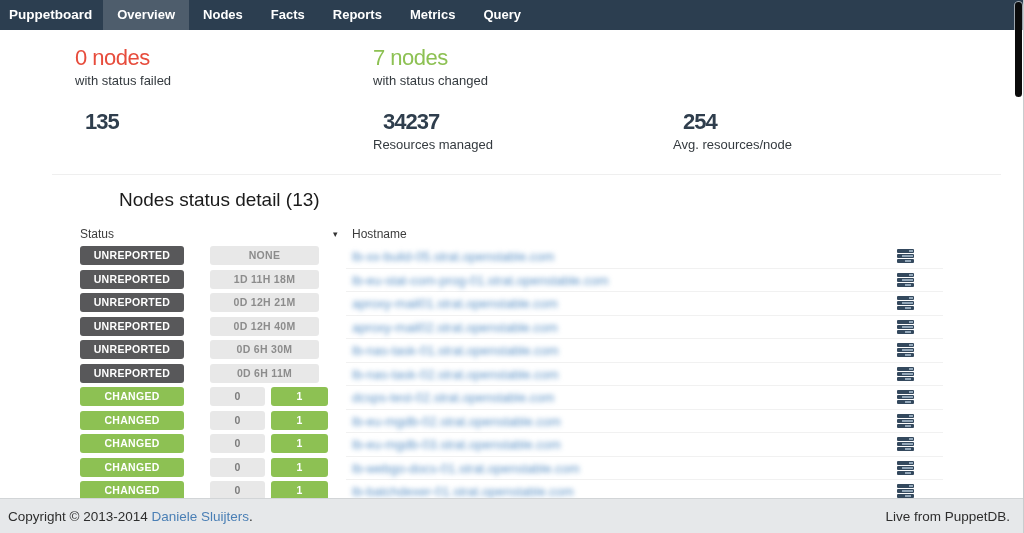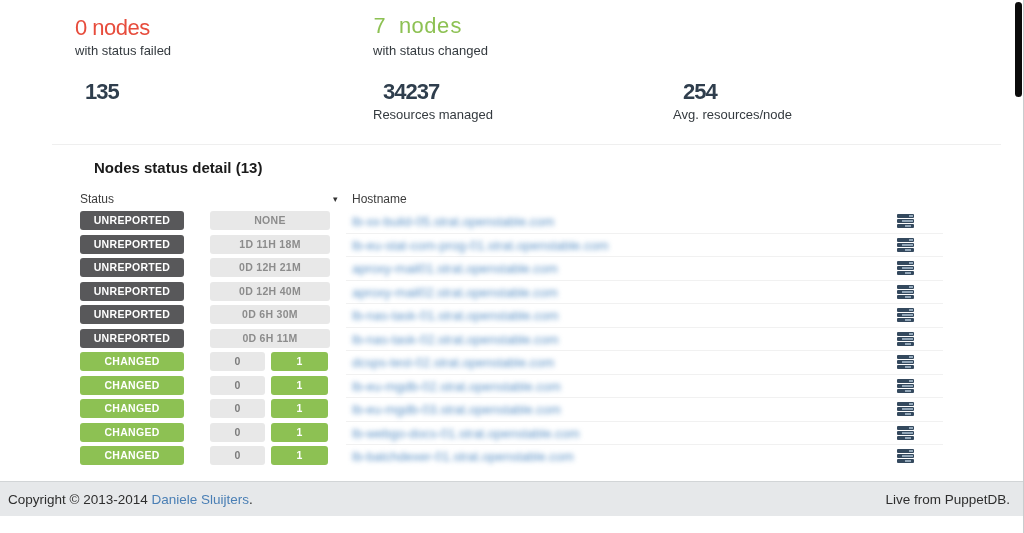--- a/index.html
+++ b/index.html
@@ -21,61 +21,72 @@
                   box-shadow:0 0 0 1px rgba(255,255,255,.55); }
 
   
   .main { position:relative; height:468px; overflow:hidden; background:#fff; }
   .stats { padding:16px 0 0 75px; }
   .stats-row { display:flex; margin-bottom:22px; }
   .stat { width:298px; }
   .stat:nth-child(2) { width:300px; }
   .stat-value { font-size:22px; font-weight:400; letter-spacing:-0.5px; color:var(--dark); line-height:1.1; }
   .stat-value.red { color:var(--red); }
-  .stat-value.green { color:var(--green);font-family:Liberation Mono, monospace; }
+  .stat-value.green { color:var(--green); }
   .stat-value.num { font-weight:600; color:var(--darknum); letter-spacing:-1px;margin-left:10px; }
   .stat-label { font-size:13px; color:#343a3f; margin-top:3px; }
 
   .divider { border:none; border-top:1px solid #efefef; margin:0 22px 0 52px; }
 
   
-  .section-title { font-size:15px; font-weight:bold; color:#1b1b1b; margin:14px 0 0 94px; }
+  .section-title { font-size:19px; font-weight:normal; color:#1b1b1b; margin:14px 0 0 119px; }
   .thead { position:relative; height:34px; }
   .th { position:absolute; bottom:4px; font-size:12px; color:#3c3c3c; }
   .th-status { left:80px; }
   .th-caret { position:absolute; left:333px; bottom:6px; font-size:9px; color:#333; cursor:pointer; }
   .th-hostname { left:352px; }
 
   .trows { position:relative; }
   .trow { position:relative; height:23.5px; width:943px; }
   .trow .rowline { position:absolute; left:346px; right:0; bottom:0; border-bottom:1px solid #f1f1f1; }
   .badge { position:absolute; top:1px; height:19px; line-height:19px; border-radius:3px;
            font-size:10.5px; font-weight:bold; text-align:center; letter-spacing:.3px; }
   .status-badge { left:80px; width:104px; color:#fff; }
   .status-badge.unreported { background:var(--unreported); }
   .status-badge.changed { background:var(--green);text-align:center; }
-  .time-badge { left:210px; width:120px; background:#e8e8e8; color:#8c8c8c; font-weight:600; }
+  .time-badge { left:210px; width:109px; background:#e8e8e8; color:#8c8c8c; font-weight:600; }
   .skip-badge { left:210px; width:55px; background:#e8e8e8; color:#7c7c7c; font-weight:600; }
   .change-badge { left:271px; width:57px; background:var(--green); color:#fff; }
   .hostname { position:absolute; left:352px; top:0; line-height:23.5px; font-size:13px;
               color:var(--link); text-decoration:none; filter:blur(2.6px); white-space:nowrap; }
   .row-icon { position:absolute; left:897px; top:3px; width:17px; height:16px; cursor:pointer; }
 
   
-  .footer { position:absolute; left:0; bottom:17px; width:1024px; height:35px;
+  .footer { position:absolute; left:0; bottom:0; width:1024px; height:35px;
             background:#e6e8ea; border-top:1px solid #d2d5d7;
             display:flex; align-items:center; justify-content:space-between;
             font-size:13.5px; color:#2e2e2e; padding:0 14px 0 8px; }
   .footer a { color:var(--footlink); text-decoration:none; cursor:pointer; }
 </style>
 </head>
 <body>
 
 <div class="page">
 
+  <div class="navbar">
+    <span class="brand">Puppetboard</span>
+    <div class="nav-items">
+        <span class="nav-item active">Overview</span>
+        <span class="nav-item">Nodes</span>
+        <span class="nav-item">Facts</span>
+        <span class="nav-item">Reports</span>
+        <span class="nav-item">Metrics</span>
+        <span class="nav-item">Query</span>
+      </div>
+  </div>
 
   <div class="scroll-thumb"></div>
 
   <div class="main">
 
     <div class="stats">
       <div class="stats-row">
         <div class="stat">
           <div class="stat-value red">0 nodes</div>
           <div class="stat-label">with status failed</div>

